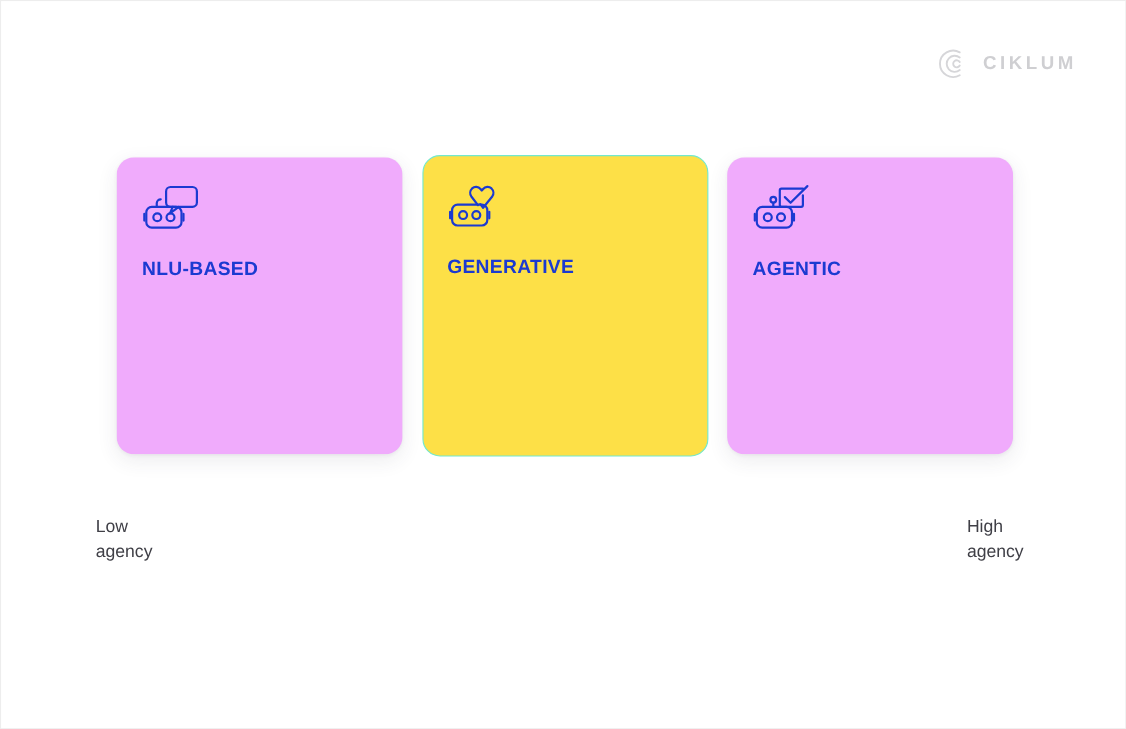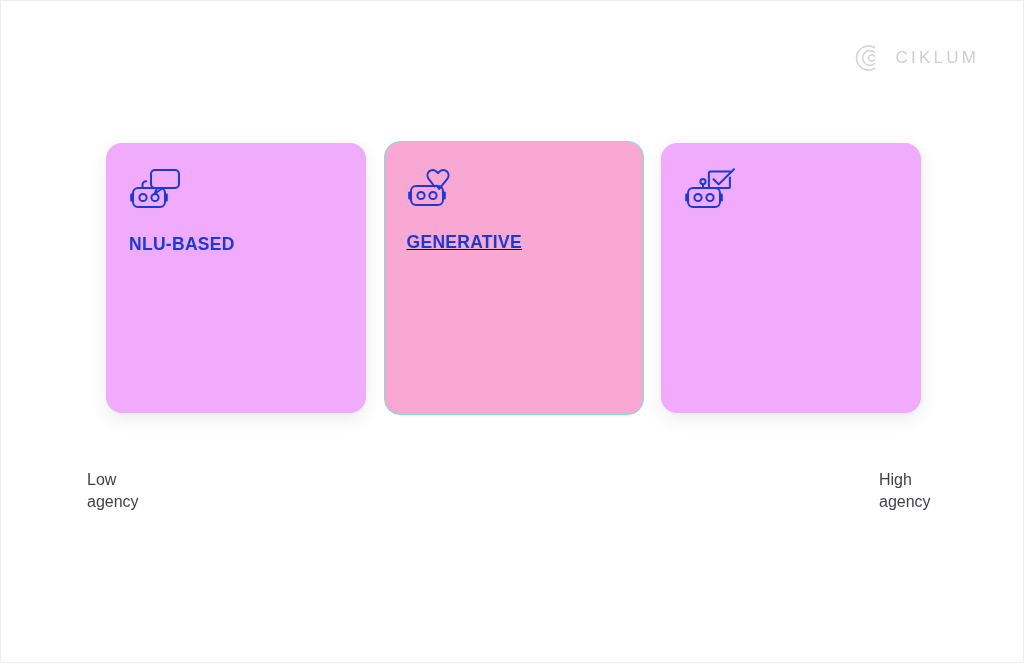--- a/index.html
+++ b/index.html
@@ -28,21 +28,21 @@
   }
   .logo-mark {
     width: 30px;
     height: 30px;
     display: block;
   }
   .logo-word {
     font-size: 17px;
     letter-spacing: 3.2px;
     color: #cfcfd2;
-    font-weight: 400;
+    font-weight: 700;
   }
 
   
   .cards {
     position: absolute;
     left: 105px;
     top: 142px;
     width: 815px;
     height: 270px;
     display: flex;
@@ -53,27 +53,26 @@
     box-sizing: border-box;
     background: #f0abfc;
     border-radius: 16px;
     border: 1px solid transparent;
     box-shadow: 0 6px 18px rgba(60, 60, 80, 0.09),
                 0 1px 3px rgba(60, 60, 80, 0.05);
     padding: 22px 22px 18px 22px;
     position: relative;
   }
   .card.highlight {
-    background: #f9a8d4;
+    background: #fde047;
     border: 1.6px solid #72e8cd;
     box-shadow: none;
     margin-top: -2px;
     margin-bottom: -2px;
     padding-bottom: 36px;
-    text-decoration: underline;
   }
   .card-icon {
     width: 56px;
     height: 48px;
     margin-bottom: 20px;
   }
   .card-title {
     font-size: 17.5px;
     font-weight: 700;
     letter-spacing: 0.3px;
@@ -167,20 +166,21 @@
           <circle cx="26" cy="31.5" r="3.6"></circle>
           <path d="M2.2 28.5v6"></path>
           <path d="M37.8 28.5v6"></path>
           <path d="M19 22v-3.5"></path>
           <circle cx="19" cy="15.6" r="2.6"></circle>
           <path d="M46 5.5H26.5a1.6 1.6 0 0 0-1.6 1.6v13.3c0 .9.7 1.6 1.6 1.6h17.8c.9 0 1.6-.7 1.6-1.6v-8.9"></path>
           <path d="M29.5 13.2l5.2 5.2L50 3.2"></path>
         </g>
       </svg>
     </div>
+    <div class="card-title">AGENTIC</div>
   </div>
 </div>
 
 <div class="axis">
 
   <div class="axis-label low">Low
 agency</div>
 
   <div class="axis-label high">High
 agency</div>

